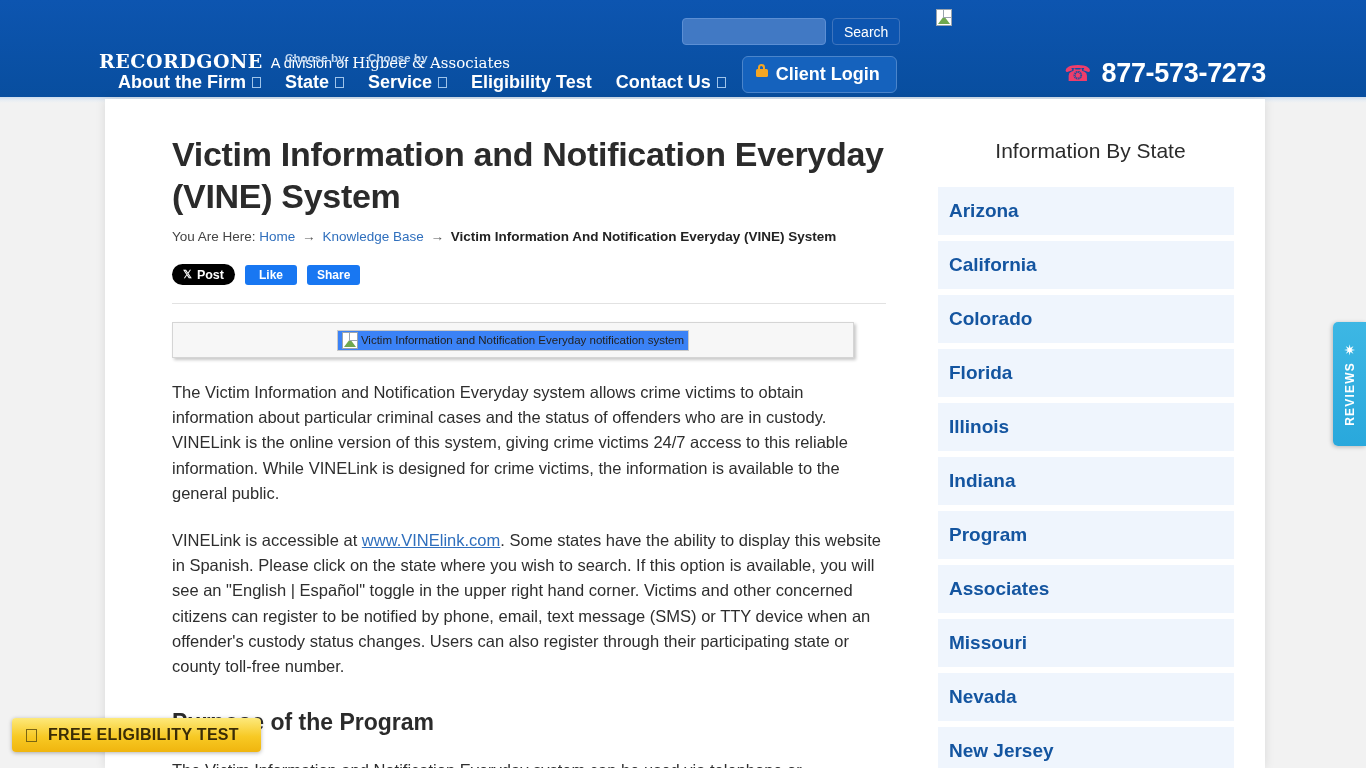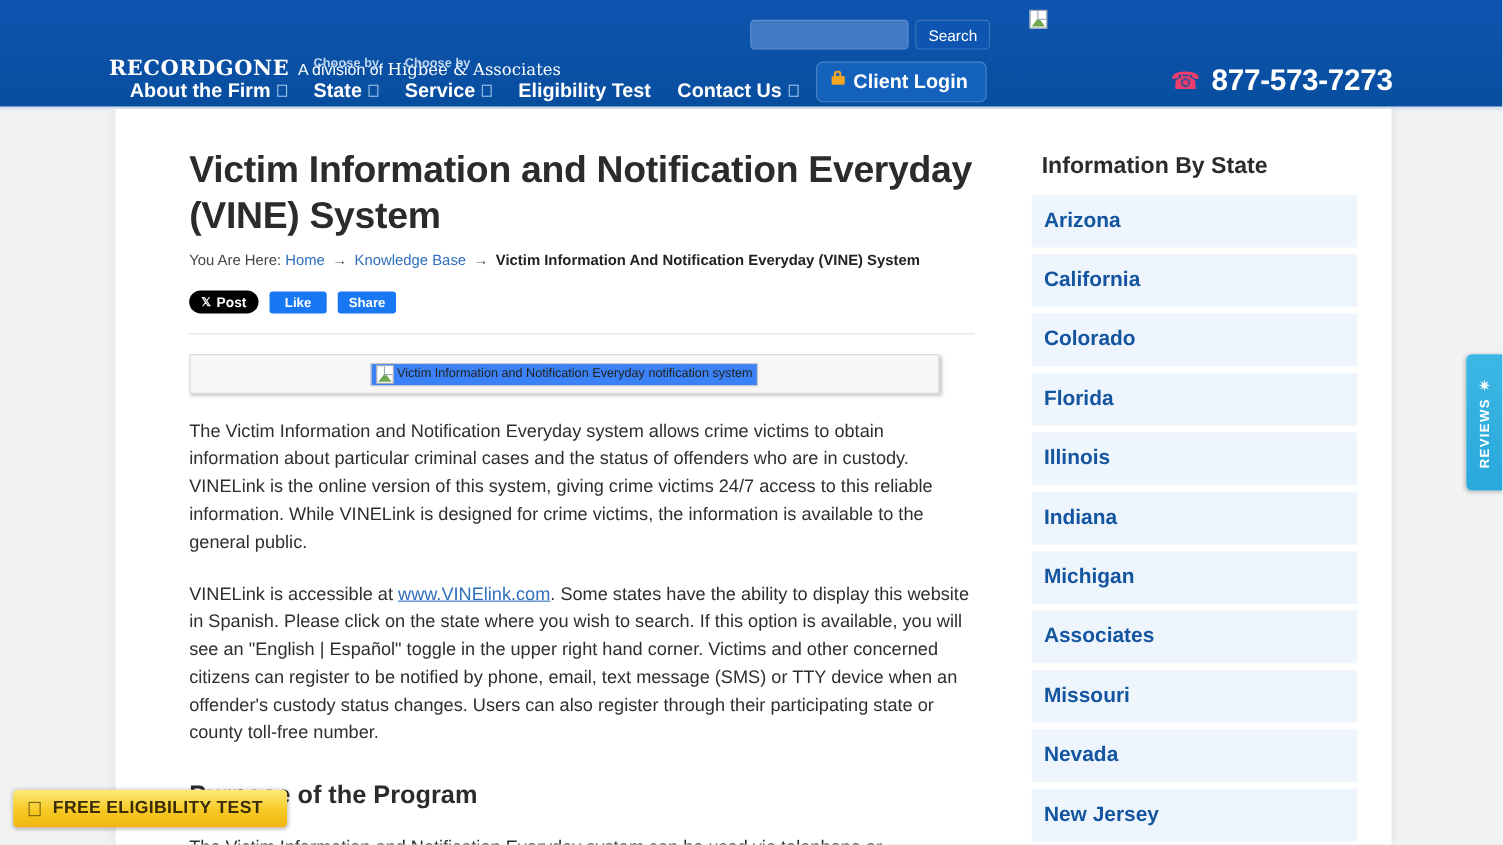--- a/index.html
+++ b/index.html
@@ -301,24 +301,25 @@
     font-weight: bold;
     color: #2b2b2b;
   }
 
   
   #sidebar {
     position: absolute; left: 833px; top: 40px;
     width: 296px;
   }
   #sidebar-title {
-    margin: 0 0 14px 9px;
+    margin: 0 0 24px 9px;
     font-size: 21px;
-    font-weight: bold;
+    font-weight: normal;
     color: #2b2b2b;
+    text-align: center;
   }
   .state-row {
     height: 48px;
     background: #eff5fd;
     display: flex; align-items: center;
     padding-left: 11px;
     margin-bottom: 6px;
     cursor: pointer;
   }
   .state-row span {
@@ -499,21 +500,21 @@
       <div class="state-row">
           <span>Florida</span>
         </div>
       <div class="state-row">
           <span>Illinois</span>
         </div>
       <div class="state-row">
           <span>Indiana</span>
         </div>
       <div class="state-row">
-          <span>Michigan</span>
+          <span>Program</span>
         </div>
       <div class="state-row">
           <span>Associates</span>
         </div>
       <div class="state-row">
           <span>Missouri</span>
         </div>
       <div class="state-row">
           <span>Nevada</span>
         </div>

